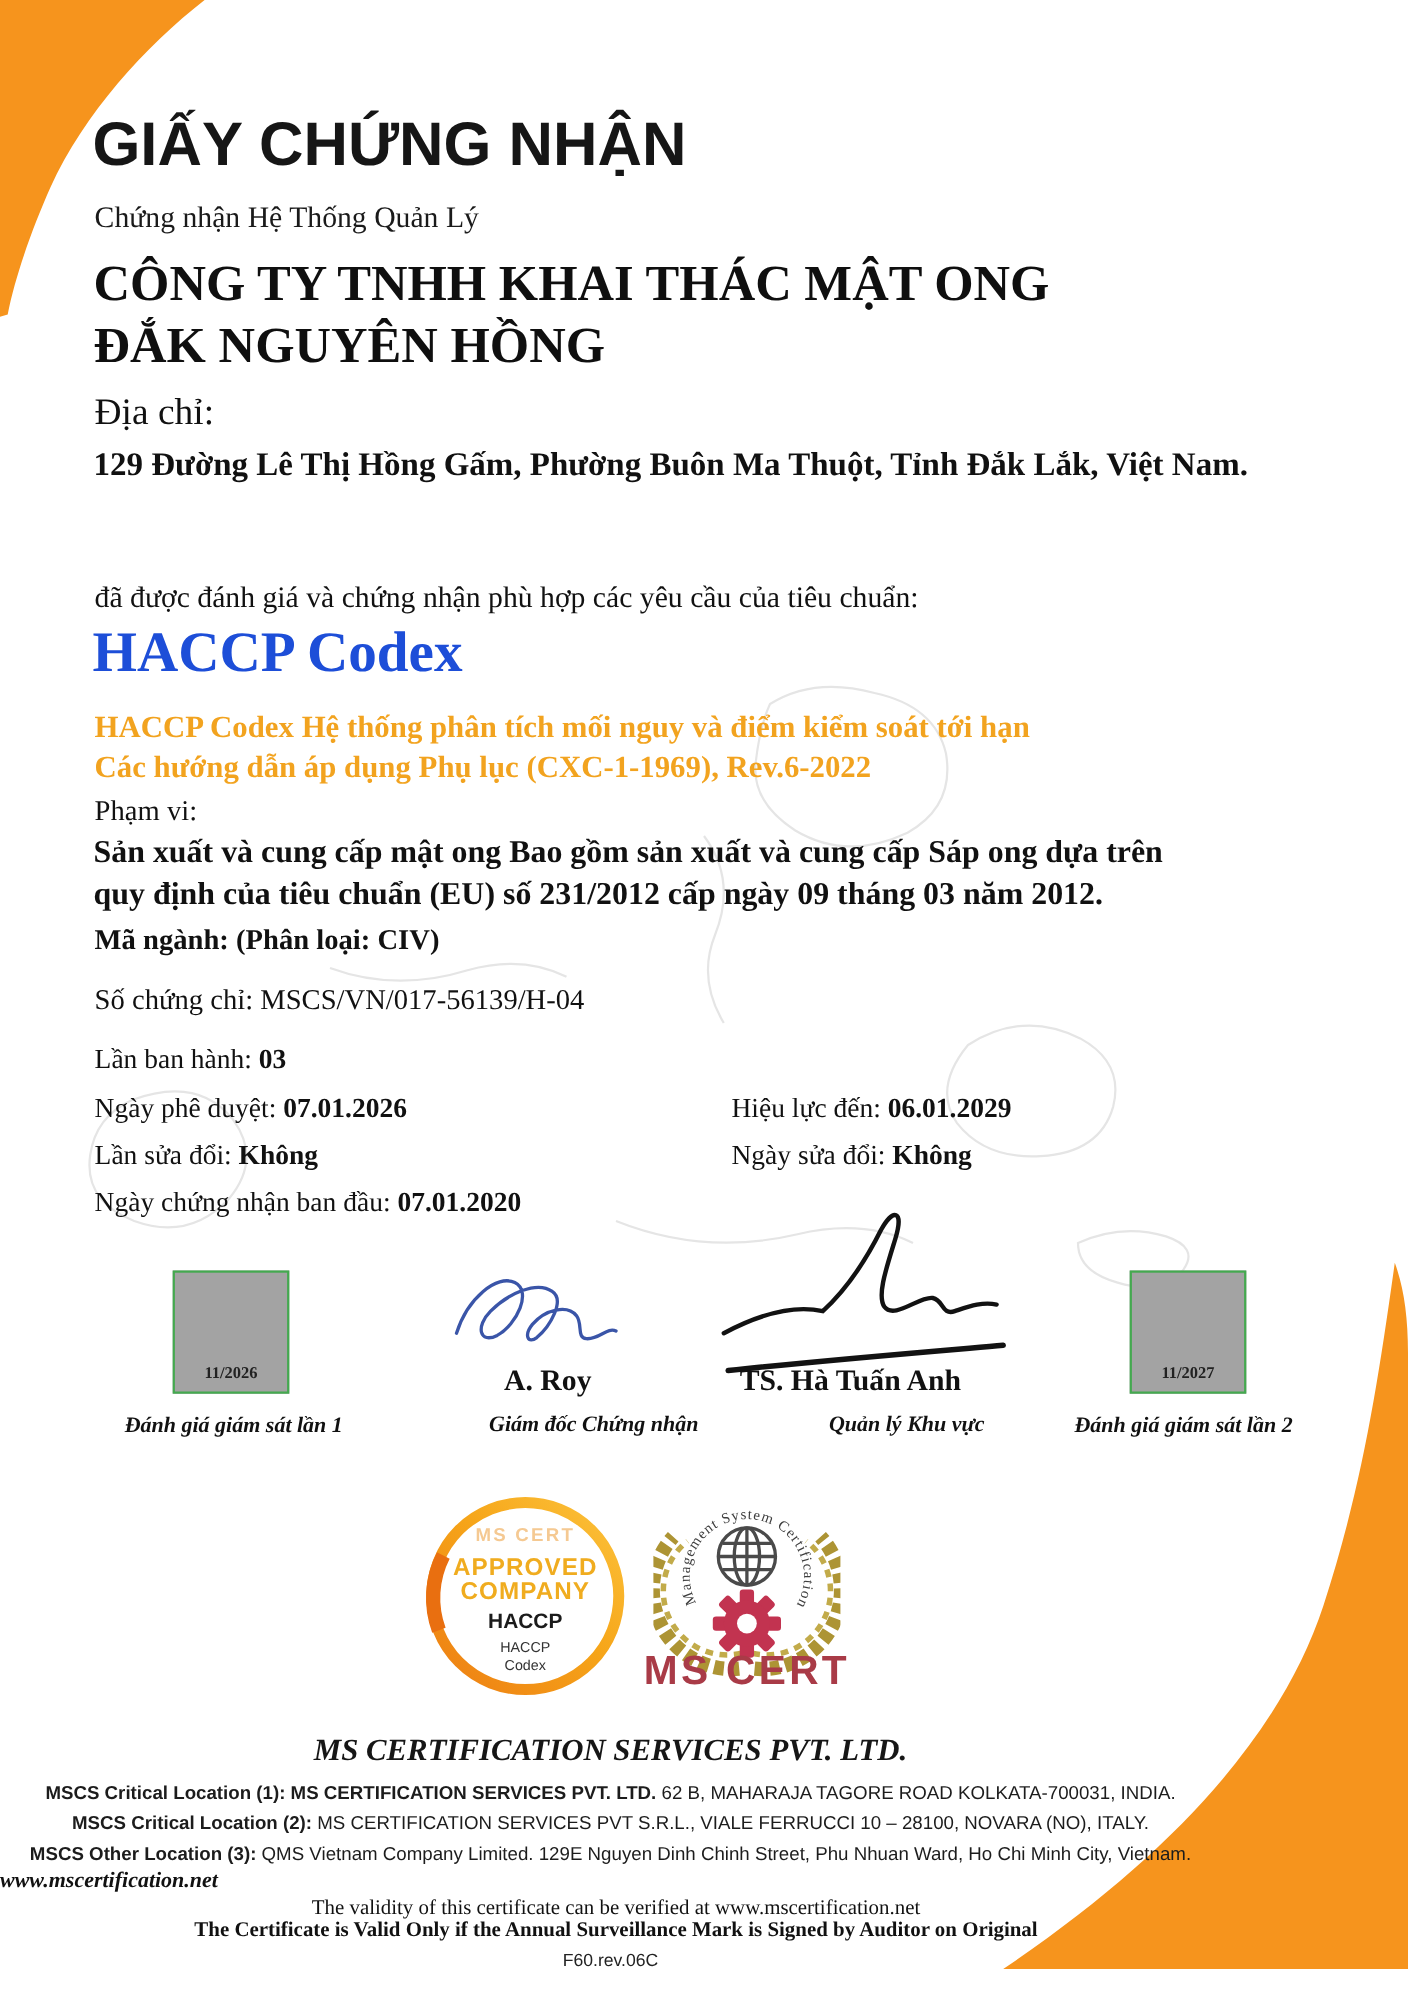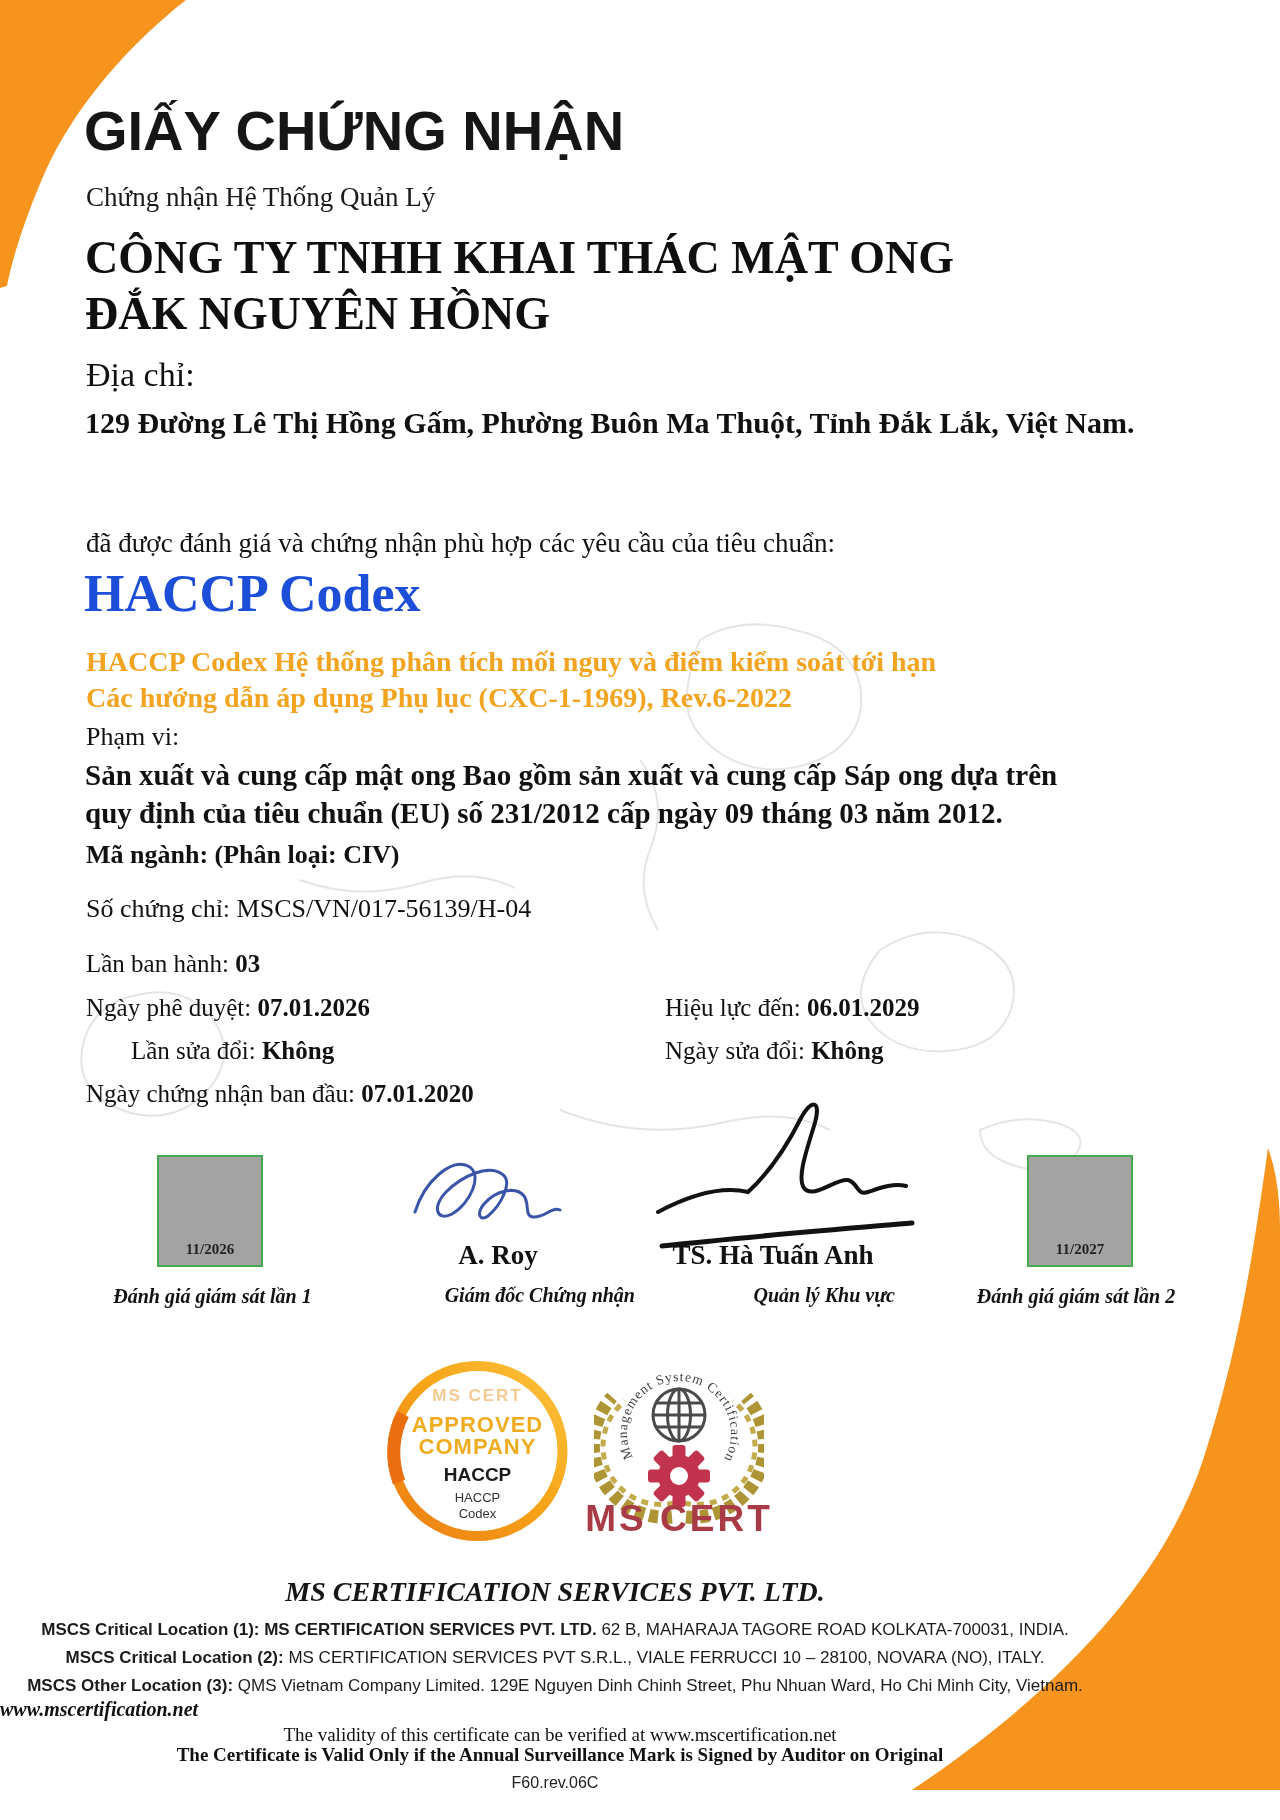--- a/index.html
+++ b/index.html
@@ -22,21 +22,21 @@
   .scope-label{left:86px;top:722px;font-size:26px;}
   .scope-text{left:85px;top:756px;width:1010px;font-weight:bold;font-size:29px;line-height:38px;}
   .industry{left:86px;top:840px;font-weight:bold;font-size:26px;}
   .certno{left:86px;top:876px;font-weight:normal;font-size:26px;margin-top:18px;}
 
   .detail{font-size:25px;}
   .detail b{font-weight:bold;}
   .d-issue{left:86px;top:950px;}
   .d-approved{left:86px;top:994px;}
   .d-valid{left:665px;top:994px;}
-  .d-amend{left:86px;top:1037px;margin-left:45px;}
+  .d-amend{left:86px;top:1037px;}
   .d-amenddate{left:665px;top:1037px;}
   .d-initial{left:86px;top:1080px;}
 
   .survey-box{width:106px;height:112px;background:#a3a3a3;border:2px solid #44A94F;box-sizing:border-box;}
   .box-left{left:157px;top:1155px;}
   .box-right{left:1027px;top:1155px;}
   .survey-box .date{position:absolute;bottom:7px;left:0;width:100%;text-align:center;font-weight:bold;font-size:15px;color:#222;}
 
   .sig-name{top:1240px;font-weight:bold;font-size:27px;text-align:center;}
   .name-director{left:398px;width:200px;}

